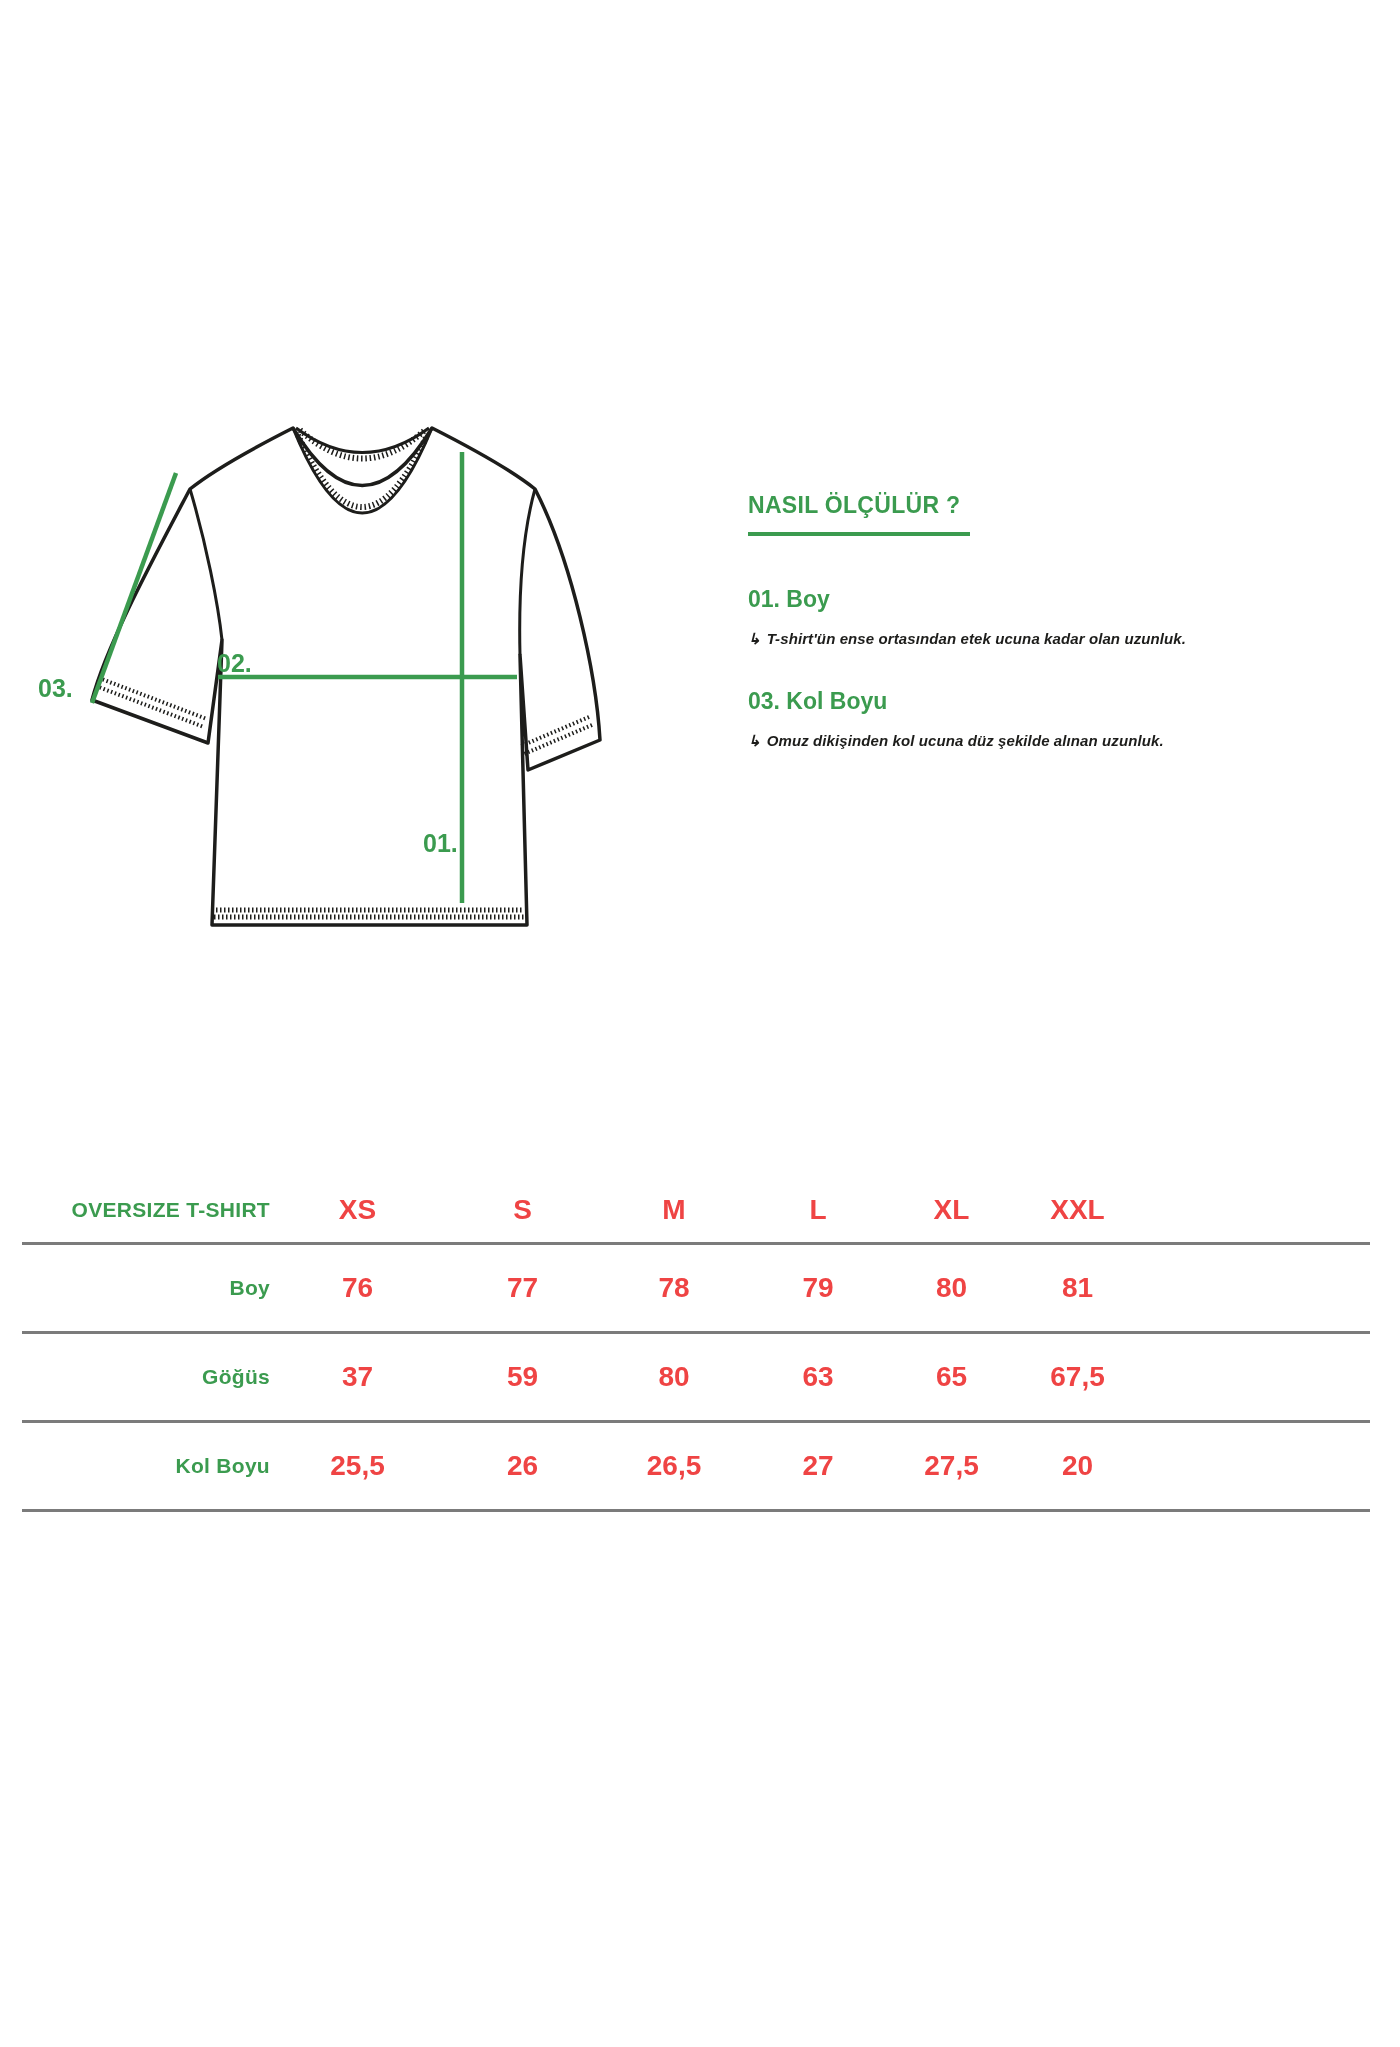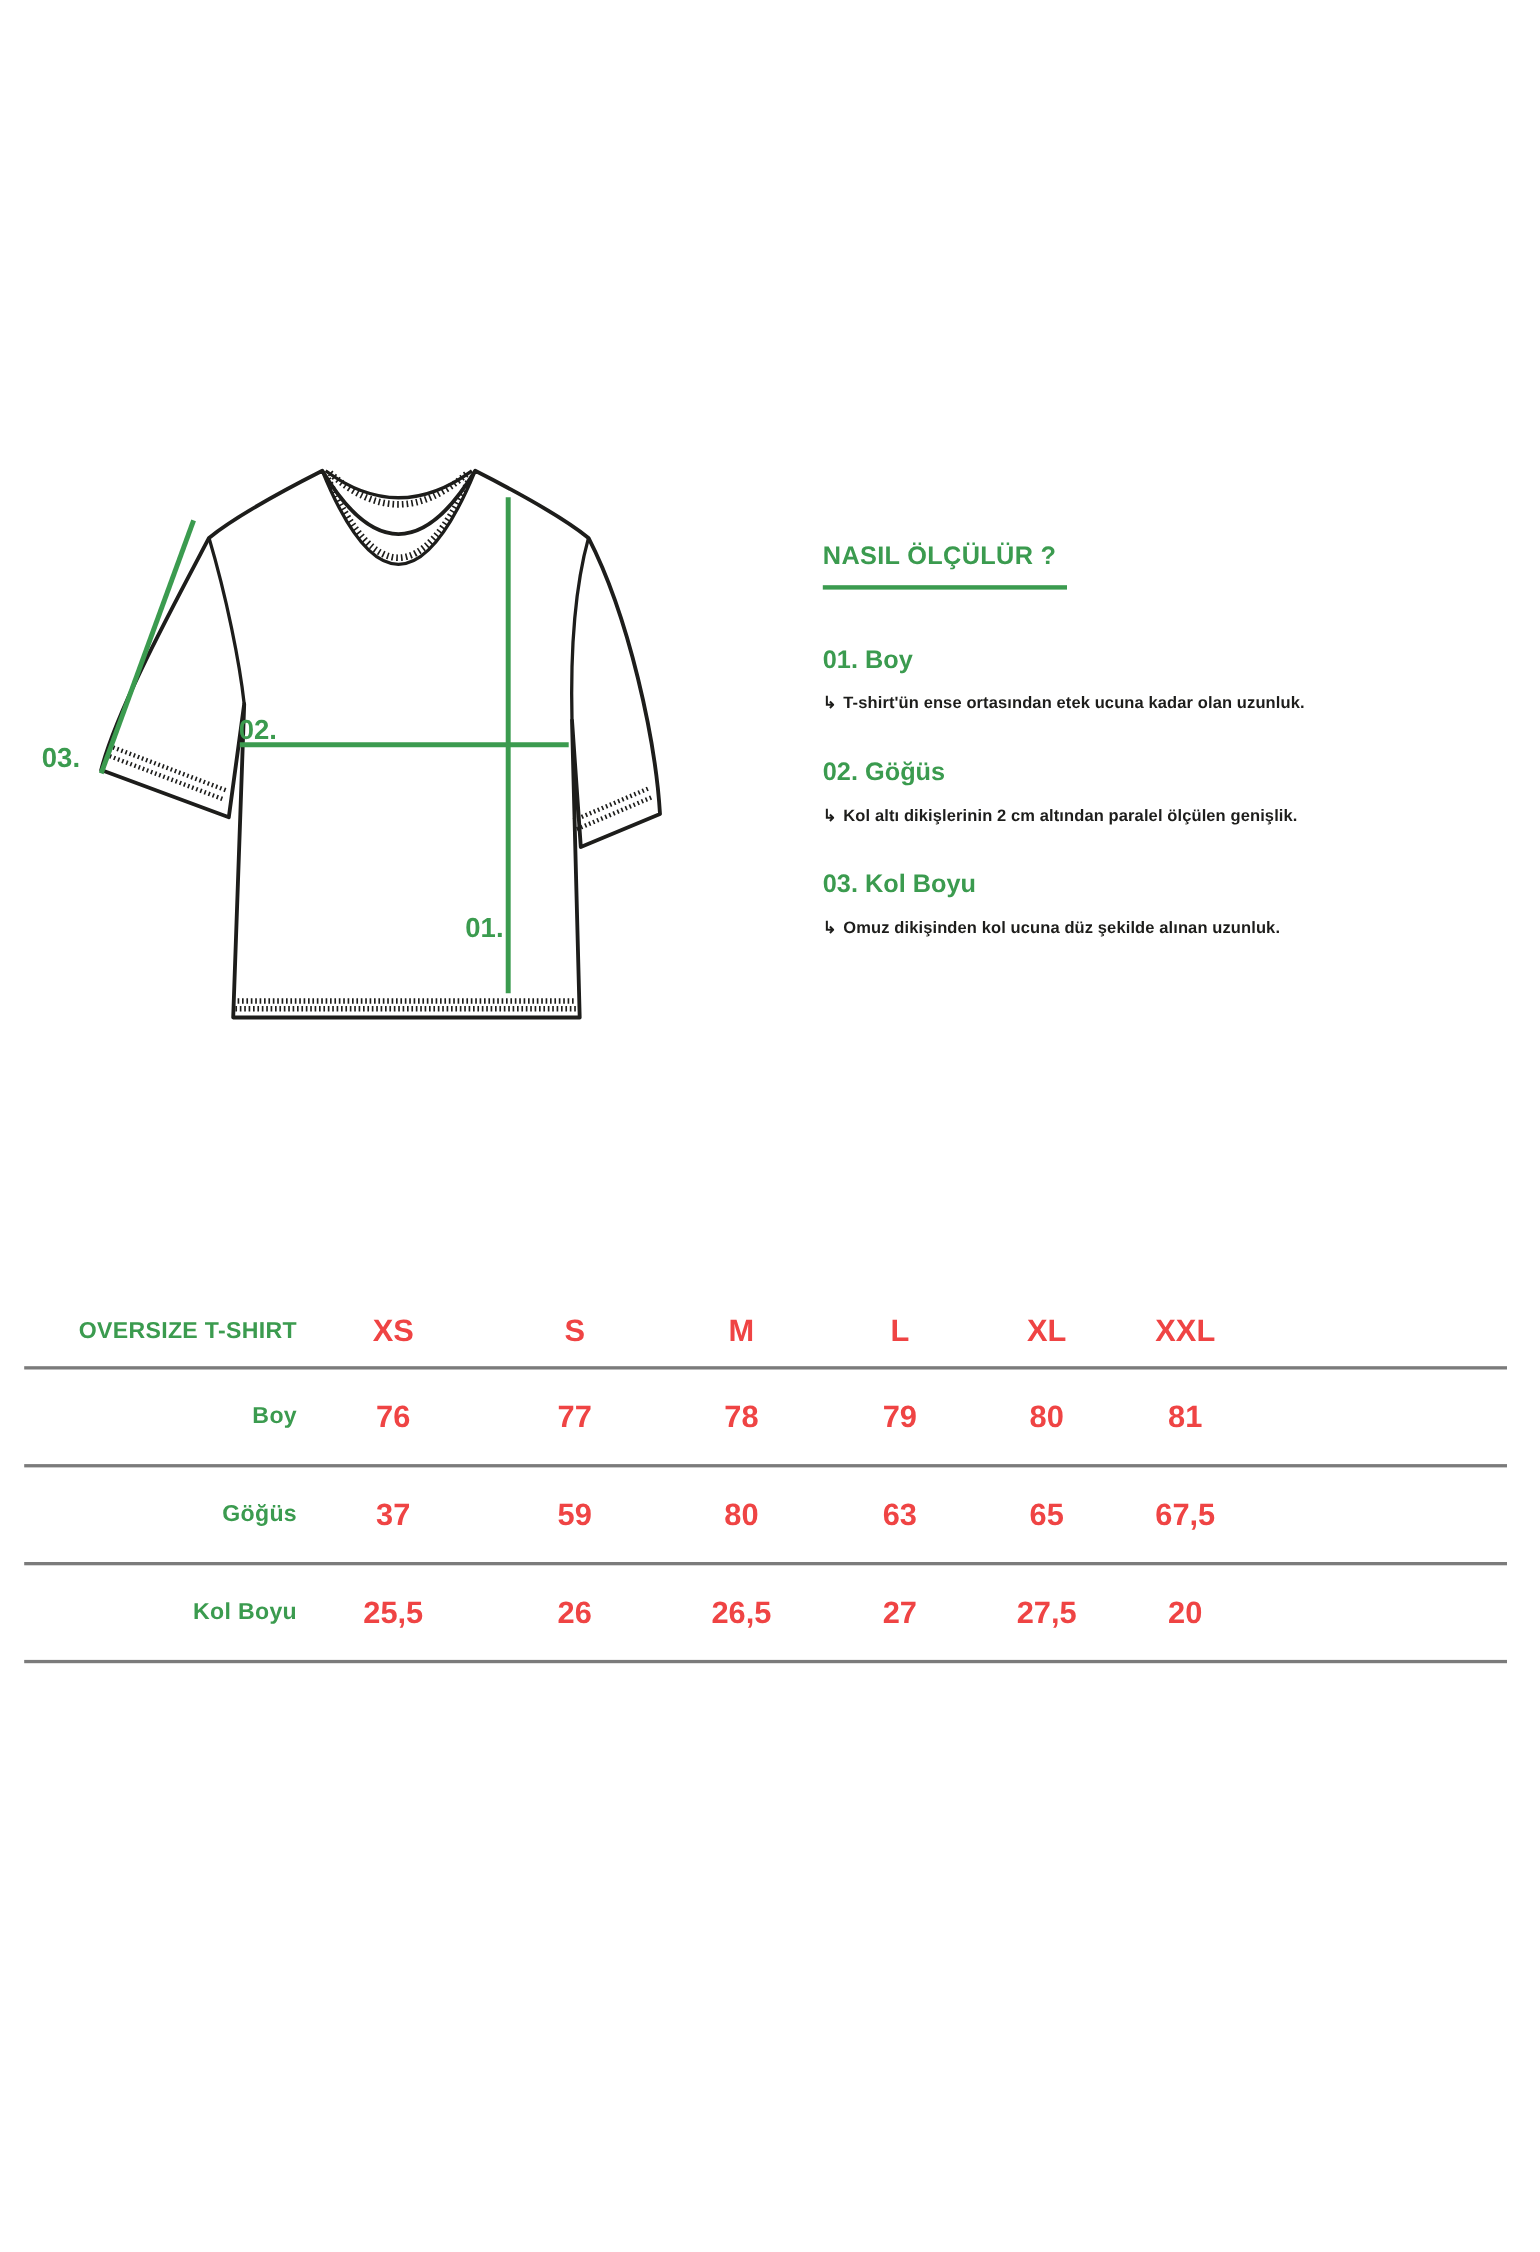--- a/index.html
+++ b/index.html
@@ -40,21 +40,21 @@
   .msec { margin-top: 50px; }
   .msec + .msec { margin-top: 40px; }
   .msec h3 {
     margin: 0 0 17px 0;
     font-size: 23px; font-weight: 700;
     color: #3b9b4f;
   }
   .msec p {
     margin: 0;
     font-size: 15px; font-weight: 600;
-    color: #1d1d1b; letter-spacing: 0.1px;
+    color: #1d1d1b; letter-spacing: 0.1px; font-style: italic;
   }
   .arrow-glyph { margin-right: 6px; font-weight: 700; }
 
   
   .size-table {
     position: absolute; left: 22px; top: 1178px; width: 1348px;
   }
   .trow {
     display: grid;
     grid-template-columns: 248px 175px 155px 148px 140px 127px 125px;
@@ -108,24 +108,20 @@
 
   <div class="howto">
     <h2 class="howto-title">NASIL ÖLÇÜLÜR ?</h2>
     <div class="howto-underline"></div>
 
     <section class="msec">
       <h3>01. Boy</h3>
       <p><span class="arrow-glyph">↳</span><span>T-shirt'ün ense ortasından etek ucuna kadar olan uzunluk.</span></p>
     </section>
 
-    <section class="msec">
-      <h3>02. Göğüs</h3>
-      <p><span class="arrow-glyph">↳</span><span>Kol altı dikişlerinin 2 cm altından paralel ölçülen genişlik.</span></p>
-    </section>
 
     <section class="msec">
       <h3>03. Kol Boyu</h3>
       <p><span class="arrow-glyph">↳</span><span>Omuz dikişinden kol ucuna düz şekilde alınan uzunluk.</span></p>
     </section>
   </div>
 
   <div class="size-table">
     <div class="trow thead">
       <div class="cell label">OVERSIZE T-SHIRT</div>

